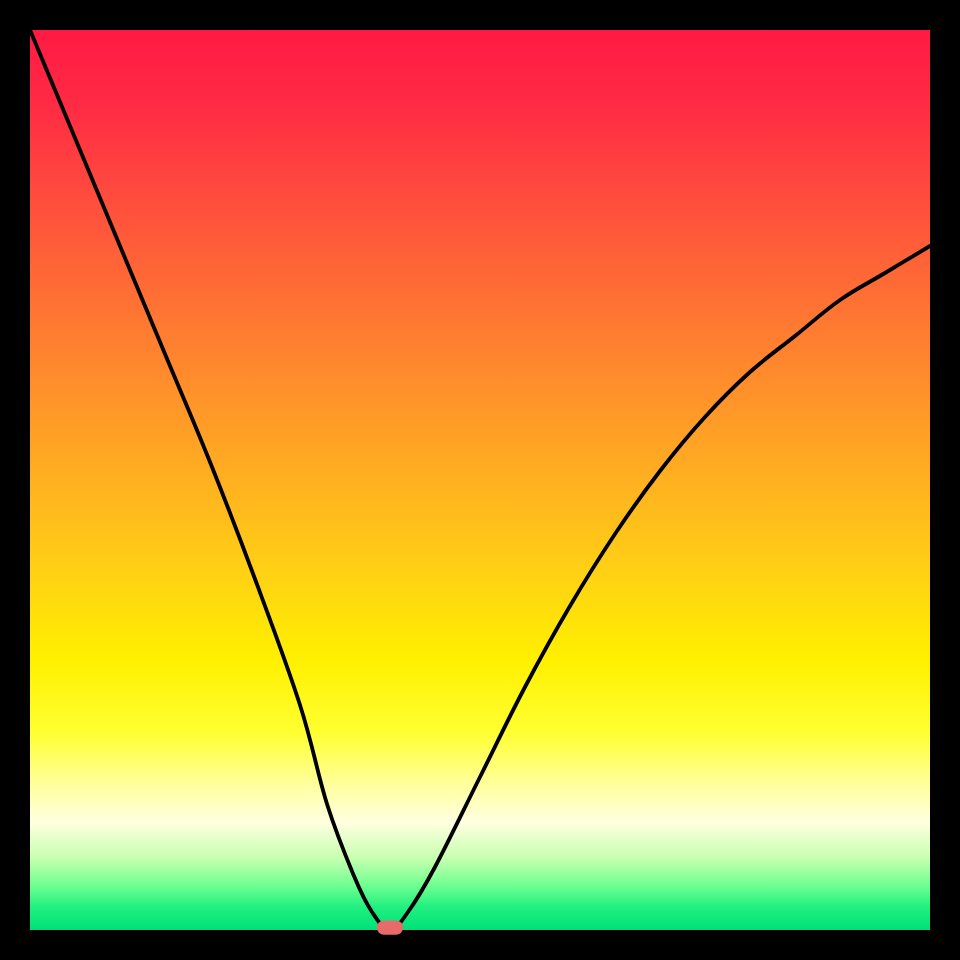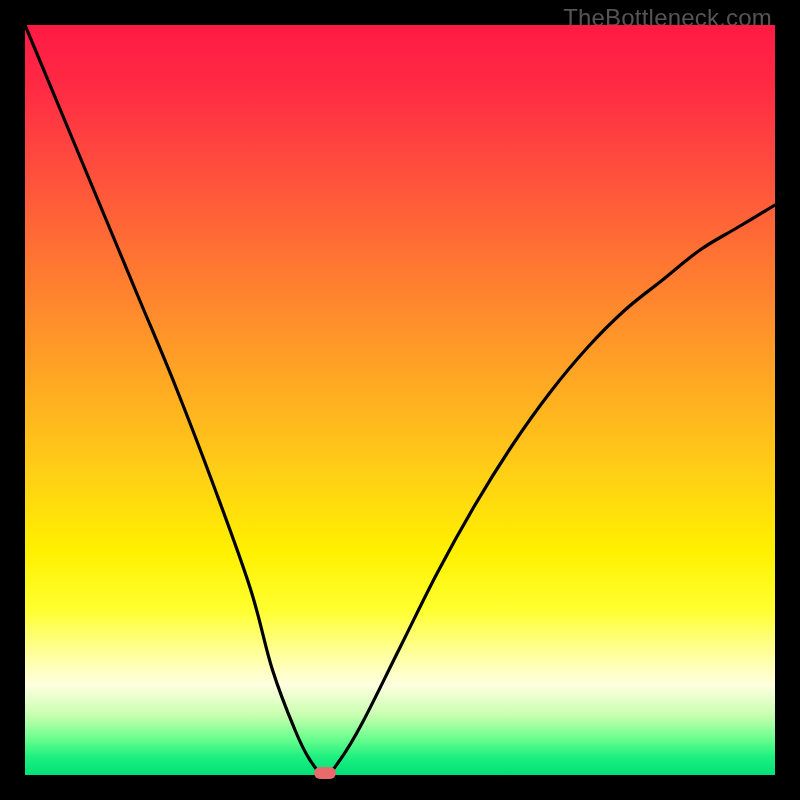--- a/index.html
+++ b/index.html
@@ -65,21 +65,20 @@
     border-radius: 6px;
     background: #e86a6a;
     transform: translate(-50%, -50%);
   }
 </style>
 </head>
 <body>
 
 <div class="frame">
 
-  <div class="watermark">TheBottleneck.com</div>
 
   <div class="plot-area">
 
     <svg class="curve-svg" viewBox="0 0 750 750" preserveAspectRatio="none">
       <path d="M 0.00 0.00 C 6.75 16.20, 24.00 57.60, 37.50 90.00 C 51.00 122.40, 61.50 147.60, 75.00 180.00 C 88.50 212.40, 99.00 237.60, 112.50 270.00 C 126.00 302.40, 136.50 326.25, 150.00 360.00 C 163.50 393.75, 174.00 421.05, 187.50 457.50 C 201.00 493.95, 214.20 528.75, 225.00 562.50 C 235.80 596.25, 239.40 619.35, 247.50 645.00 C 255.60 670.65, 263.25 688.80, 270.00 705.00 C 276.75 721.20, 279.60 726.90, 285.00 735.00 C 290.40 743.10, 294.60 750.00, 300.00 750.00 C 305.40 750.00, 308.25 744.45, 315.00 735.00 C 321.75 725.55, 326.70 717.75, 337.50 697.50 C 348.30 677.25, 361.50 649.50, 375.00 622.50 C 388.50 595.50, 399.00 573.15, 412.50 547.50 C 426.00 521.85, 436.50 502.95, 450.00 480.00 C 463.50 457.05, 474.00 440.25, 487.50 420.00 C 501.00 399.75, 511.50 385.05, 525.00 367.50 C 538.50 349.95, 549.00 337.35, 562.50 322.50 C 576.00 307.65, 586.50 297.15, 600.00 285.00 C 613.50 272.85, 624.00 265.80, 637.50 255.00 C 651.00 244.20, 661.50 234.45, 675.00 225.00 C 688.50 215.55, 699.00 210.60, 712.50 202.50 C 726.00 194.40, 743.25 184.05, 750.00 180.00" fill="none" stroke="#000000" stroke-width="3.2" stroke-linecap="round" stroke-linejoin="round"></path>
     </svg>
 
     <div class="marker" style="left: 300px; top: 748px; background: rgb(232, 106, 106);"></div>
   </div>
 </div>

